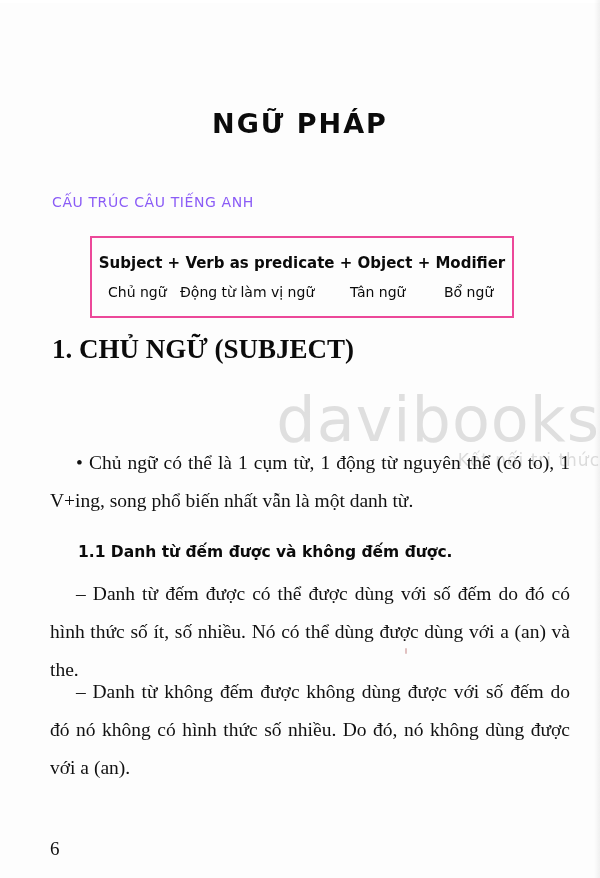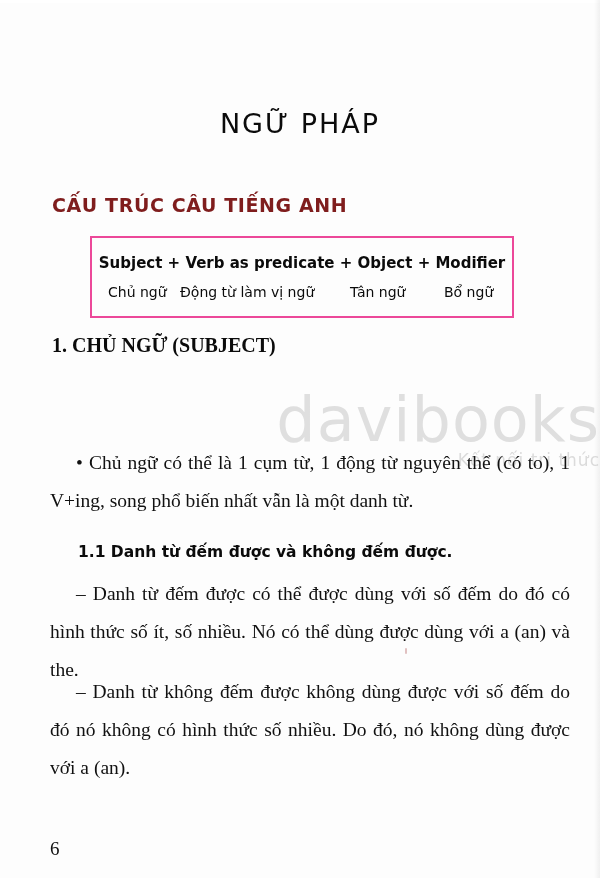--- a/index.html
+++ b/index.html
@@ -41,36 +41,36 @@
     width: 520px;
     height: 878px;
   }
   h1.title {
     position: absolute;
     top: 108px;
     left: 0;
     width: 500px;
     text-align: center;
     font-family: "DejaVu Sans", sans-serif;
-    font-weight: normal;
+    font-weight: bold;
     font-size: 27px;
     letter-spacing: 2px;
     margin: 0;
     color: #0b0b0b;
   }
   h2.section-title {
     position: absolute;
     top: 194px;
     left: 2px;
     margin: 0;
     font-family: "DejaVu Sans", sans-serif;
-    font-weight: bold;
-    font-size: 19px;
+    font-weight: normal;
+    font-size: 14px;
     letter-spacing: 0.6px;
-    color: #7f1d1d;
+    color: #8b5cf6;
   }
   .formula-box {
     position: absolute;
     top: 236px;
     left: 40px;
     width: 424px;
     height: 82px;
     border: 2px solid #ec4899;
     box-sizing: border-box;
   }
@@ -103,21 +103,21 @@
   .f2c { left: 258px; }
   .f2d { left: 352px; text-align: center; }
 
   h3.numbered {
     position: absolute;
     top: 334px;
     left: 2px;
     margin: 0;
     font-family: "Liberation Serif", serif;
     font-weight: bold;
-    font-size: 20px;
+    font-size: 27px;
     color: #0b0b0b;
   }
   p {
     position: absolute;
     margin: 0;
     font-size: 19.5px;
     line-height: 38px;
     text-align: justify;
     color: #111;
   }

